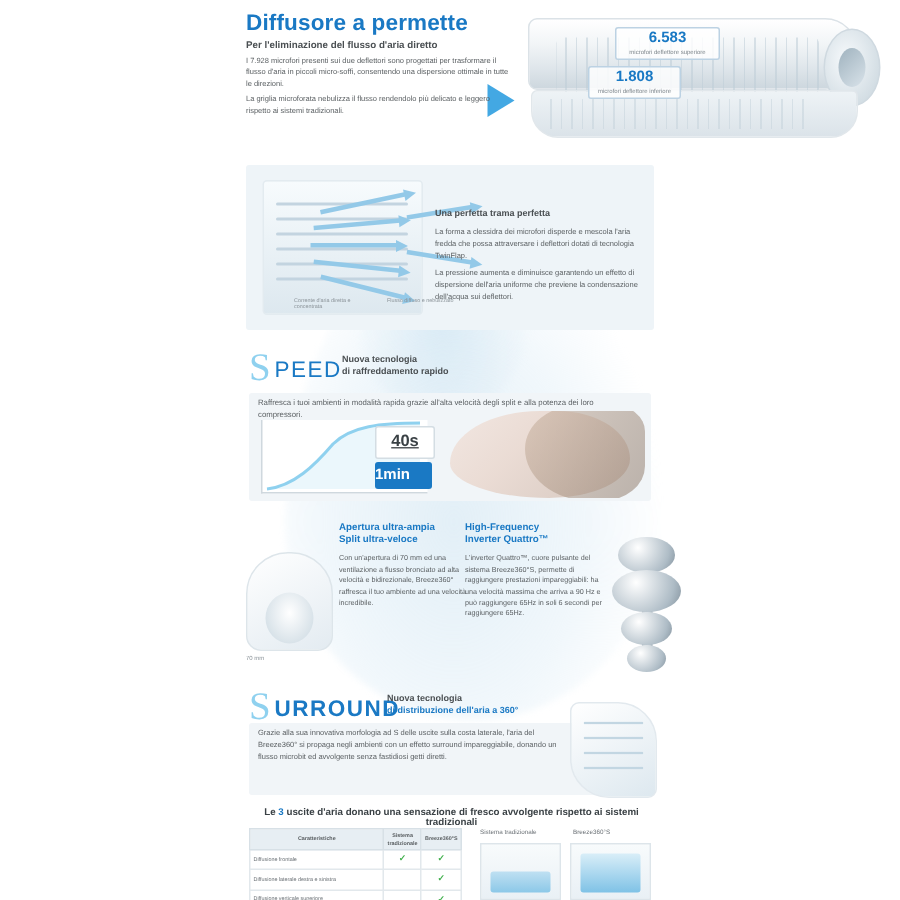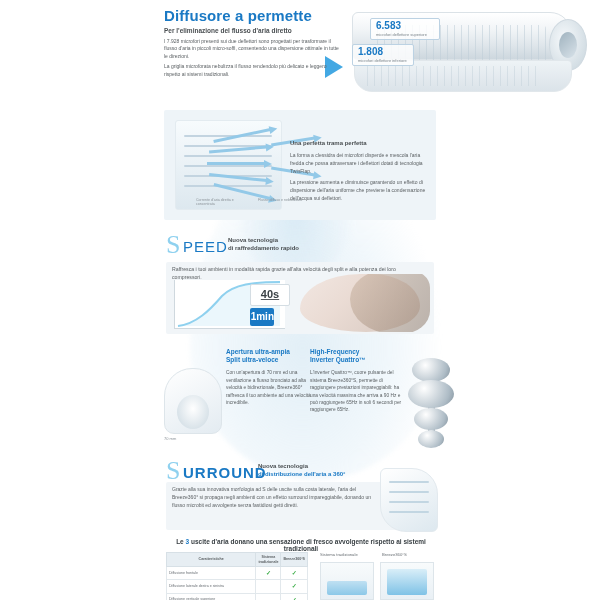--- a/index.html
+++ b/index.html
@@ -33,21 +33,21 @@
   .ductface:after{content:"";position:absolute;left:9px;top:12px;width:18px;height:26px;border-radius:50%;
     background:linear-gradient(135deg,#9fb2be,#d9e3ea);}
   .grid-lines{position:absolute;left:18px;top:12px;width:175px;height:38px;
     background:repeating-linear-gradient(90deg, rgba(255,255,255,0) 0 6px, rgba(190,205,215,.55) 6px 7px);
     border-radius:4px;}
   .ductbot{position:absolute;left:14px;top:56px;width:216px;height:30px;
     background:linear-gradient(180deg,#eef3f6,#dbe3e9);border:1px solid #e1e7eb;border-radius:4px 4px 18px 18px;}
   .ductbot .grid2{position:absolute;left:6px;top:5px;width:175px;height:20px;
     background:repeating-linear-gradient(90deg, rgba(255,255,255,0) 0 6px, rgba(195,209,218,.5) 6px 7px);}
   .callout{position:absolute;border:1px solid #bcd2e3;background:rgba(255,255,255,.82);border-radius:2px;
-    padding:2px 5px;text-align:left;}
+    padding:2px 5px;text-align:center;margin-left:40px;}
   .callout .num{font-size:10px;font-weight:bold;color:#1a79c4;line-height:1;}
   .callout .lab{font-size:4px;color:#7d868c;margin-top:1px;}
   .c1{left:370px;top:18px;width:58px;}
   .c2{left:352px;top:44px;width:50px;}
   .arrowblue{position:absolute;left:325px;top:56px;width:0;height:0;
     border-top:11px solid transparent;border-bottom:11px solid transparent;border-left:18px solid #2f9fe0;opacity:.9;}
 
   
   .s2{position:absolute;left:0;top:110px;width:600px;height:120px;}
   .s2box{position:absolute;left:164px;top:0px;width:272px;height:110px;background:#eef4f8;border-radius:2px;}
@@ -66,21 +66,21 @@
   .s3{position:absolute;left:0;top:232px;width:600px;height:110px;}
   .bigS{position:absolute;left:166px;top:0px;font-size:26px;color:#8fd1ef;font-family:"Liberation Serif",serif;line-height:1;}
   .h3{position:absolute;left:183px;top:6px;font-size:15px;font-weight:normal;color:#1a79c4;letter-spacing:1px;}
   .h3sub{position:absolute;left:228px;top:4px;width:120px;font-size:6px;color:#4a4f52;font-weight:bold;line-height:1.35;}
   .s3box{position:absolute;left:166px;top:30px;width:268px;height:72px;background:#f1f5f8;border-radius:2px;}
   .s3txt{position:absolute;left:172px;top:34px;width:250px;font-size:5.2px;line-height:1.5;color:#5c6164;}
   .chartbox{position:absolute;left:174px;top:48px;width:110px;height:48px;background:#ffffff;border-left:1px solid #cfd8de;border-bottom:1px solid #cfd8de;}
   .curve{position:absolute;left:176px;top:48px;width:108px;height:48px;}
   .badge40{position:absolute;left:250px;top:52px;width:38px;height:20px;background:#ffffff;border:1px solid #d4dde3;border-radius:2px;text-align:center;text-decoration:underline;}
   .badge40 .n{font-size:11px;font-weight:bold;color:#3a4145;line-height:18px;}
-  .badge1{position:absolute;left:250px;top:76px;width:24px;height:18px;background:#1a79c4;border-radius:2px;text-align:right;}
+  .badge1{position:absolute;left:250px;top:76px;width:38px;height:18px;background:#1a79c4;border-radius:2px;text-align:left;}
   .badge1 .n{font-size:10px;font-weight:bold;color:#ffffff;line-height:18px;}
   .facewrap{position:absolute;left:290px;top:42px;width:140px;height:58px;overflow:hidden;}
   .face{position:absolute;left:10px;top:0;width:120px;height:58px;
     background:linear-gradient(135deg,#f2e2da 0%,#e8d3c8 40%,#cbb7ab 100%);
     border-radius:50% 40% 45% 55%/60% 55% 45% 40%;opacity:.75;}
   .hair{position:absolute;left:60px;top:-4px;width:80px;height:64px;background:linear-gradient(120deg,#c9b29f,#8e7a6b);border-radius:50% 30% 40% 60%;opacity:.55;}
 
   
   .s4{position:absolute;left:0;top:348px;width:600px;height:108px;}
   .col{position:absolute;top:0;width:136px;}

